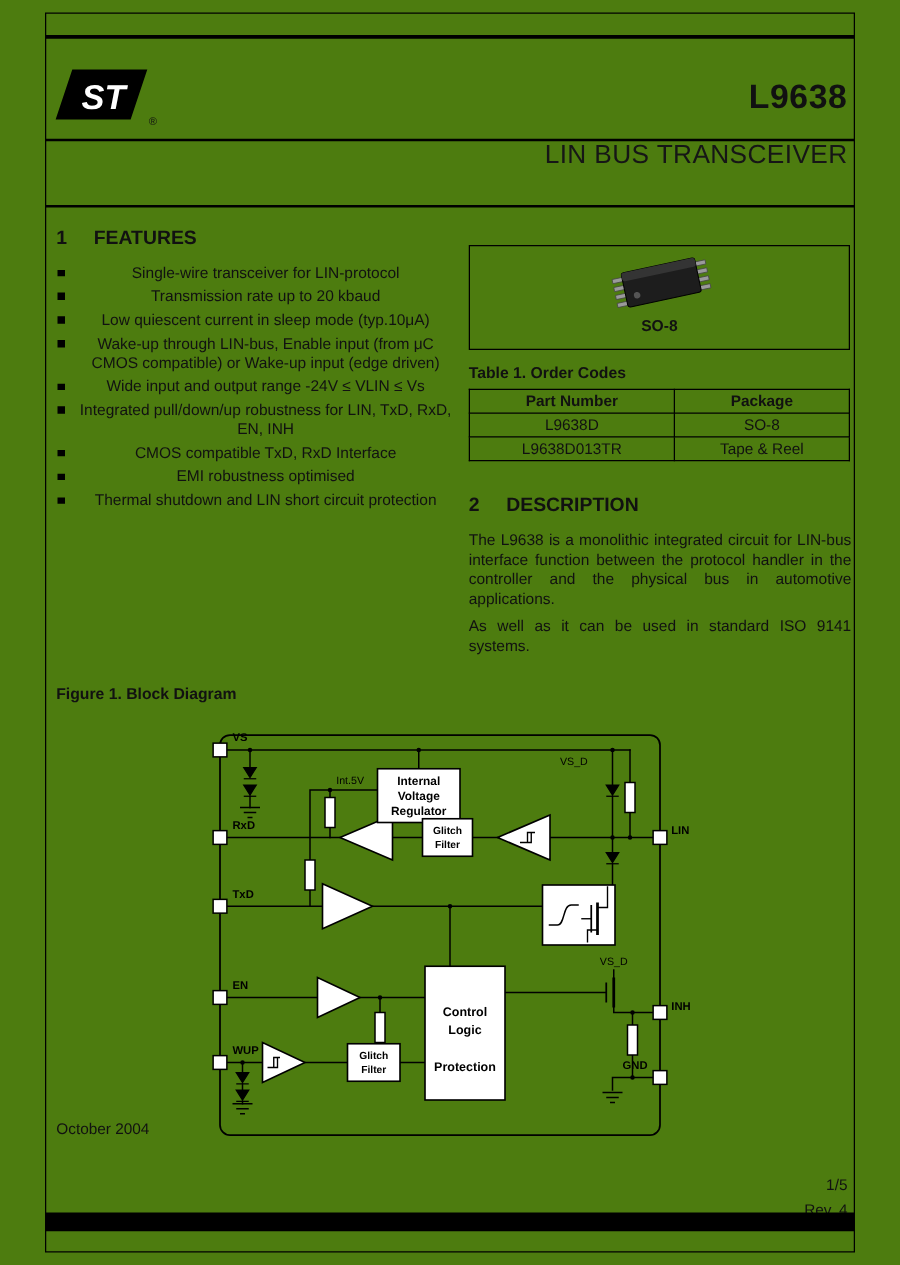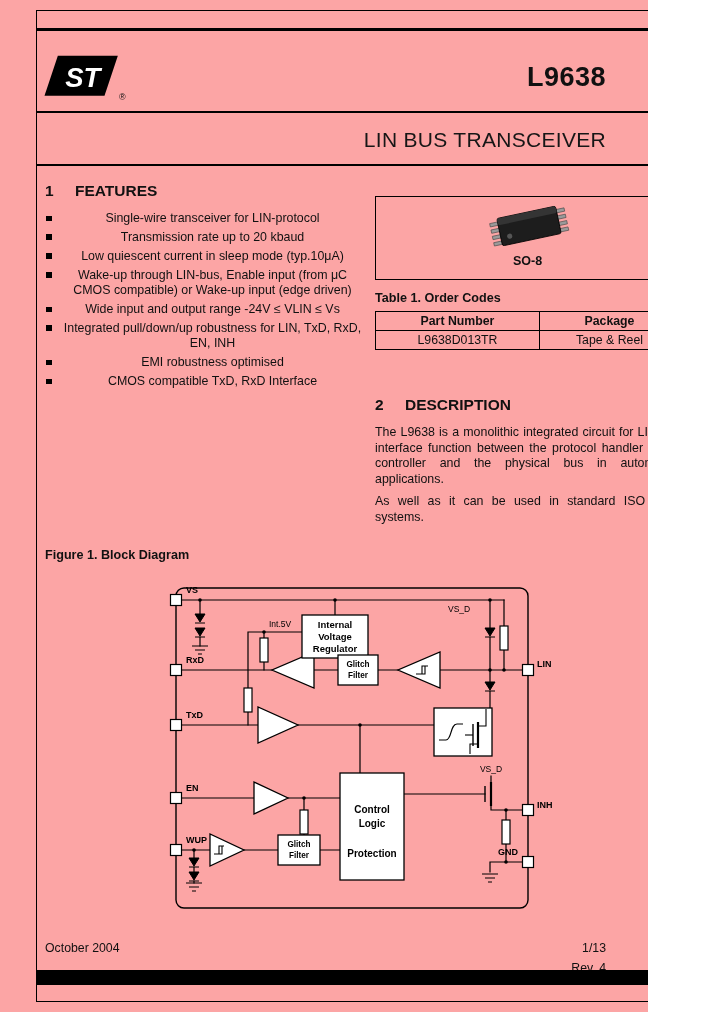--- a/index.html
+++ b/index.html
@@ -1,29 +1,29 @@
 <!DOCTYPE html>
 <html><head>
 <meta charset="utf-8">
 <style>
   * { box-sizing: border-box; margin: 0; padding: 0; }
   html, body { background: #ffffff; }
   body { font-family: "Liberation Sans", sans-serif; color: #111; }
-  .page { position: relative; width: 648px; height: 1012px; background: #fca5a5; overflow: hidden; }
+  .page { position: relative; width: 720px; height: 1012px; background: #4d7c0f; overflow: hidden; }
 
   .frame { position: absolute; left: 36px; top: 10px; width: 648px; height: 992px; border: 1px solid #000; }
   .rule { position: absolute; left: 36px; width: 648px; background: #000; }
   .rule-top { top: 28px; height: 3px; }
   .rule-mid1 { top: 111px; height: 2px; }
   .rule-mid2 { top: 164px; height: 2px; }
 
   .st-logo { position: absolute; left: 44px; top: 54px; width: 76px; height: 50px; }
   .registered { position: absolute; left: 119px; top: 92px; font-size: 9px; }
   .part-number { position: absolute; right: 42px; top: 62px; font-size: 27px; font-weight: bold; letter-spacing: .5px; }
-  .subtitle { position: absolute; right: 42px; top: 128px; font-size: 21px; letter-spacing: .3px; color: #161616; }
+  .subtitle { position: absolute; right: 42px; top: 112px; font-size: 21px; letter-spacing: .3px; color: #161616; }
 
   .features { position: absolute; left: 45px; top: 182px; width: 320px; }
   .section-heading { display: flex; font-size: 15.5px; font-weight: bold; margin-bottom: 11px; }
   .sec-num { width: 30px; flex: 0 0 30px; }
   .features-list { list-style: none; width: 318px; font-size: 12.4px; line-height: 15.4px; }
   .features-list li { position: relative; padding-left: 17px; margin-bottom: 3.5px; text-align: center; }
   .features-list li::before { content: ""; position: absolute; left: 1px; top: 4.5px; width: 5.5px; height: 5.5px; background: #000; }
 
   .package-box { position: absolute; left: 375px; top: 196px; width: 305px; height: 84px; border: 1px solid #000; }
   .chip-svg { position: absolute; left: 88px; top: 5px; width: 130px; height: 48px; }
@@ -34,21 +34,21 @@
   .order-table th, .order-table td { border: 1px solid #000; text-align: center; padding: 2px 4px; }
   .order-table th { font-weight: bold; }
 
   .description { position: absolute; left: 375px; top: 396px; width: 306px; }
   .description p { font-size: 12.4px; line-height: 15.6px; text-align: justify; margin-bottom: 7px; }
 
   .figure-caption { position: absolute; left: 45px; top: 548px; font-size: 12.6px; font-weight: bold; }
   .diagram { position: absolute; left: 36px; top: 570px; width: 648px; height: 360px; }
   .diagram text { font-family: "Liberation Sans", sans-serif; }
 
-  .footer-date { position: absolute; left: 45px; top: 941px; font-size: 12.3px; }
+  .footer-date { position: absolute; left: 45px; top: 896px; font-size: 12.3px; }
   .footer-rev  { position: absolute; right: 42px; top: 925px; font-size: 12.3px; text-align: right; margin-top: 36px; }
   .footer-page { position: absolute; right: 42px; top: 941px; font-size: 12.3px; text-align: right; }
   .footer-bar  { position: absolute; left: 36px; top: 970px; width: 648px; height: 15px; background: #000; }
 </style>
 </head>
 <body>
 
 <div class="page">
 
   <div class="frame"></div>
@@ -69,22 +69,23 @@
       <span class="sec-num">1</span>
       <span>FEATURES</span>
     </div>
     <ul class="features-list">
       <li>Single-wire transceiver for LIN-protocol</li>
       <li>Transmission rate up to 20 kbaud</li>
       <li>Low quiescent current in sleep mode (typ.10μA)</li>
       <li>Wake-up through LIN-bus, Enable input (from μC CMOS compatible) or Wake-up input (edge driven)</li>
       <li>Wide input and output range -24V ≤ VLIN ≤ Vs</li>
       <li>Integrated pull/down/up robustness for LIN, TxD, RxD, EN, INH</li>
+      <li>CMOS compatible TxD, RxD Interface</li>
       <li>EMI robustness optimised</li>
-      <li>CMOS compatible TxD, RxD Interface</li>
+      <li>Thermal shutdown and LIN short circuit protection</li>
     </ul>
   </div>
 
   <div class="package-box">
     <svg class="chip-svg" viewBox="0 0 130 48">
       <g transform="translate(65,24) rotate(-12)">
         <g fill="#9a9a9a" stroke="#444" stroke-width="0.6">
           <rect x="-38" y="-10.5" width="9" height="3.4"></rect>
           <rect x="-38" y="-4" width="9" height="3.4"></rect>
           <rect x="-38" y="2.5" width="9" height="3.4"></rect>
@@ -105,20 +106,24 @@
   <div class="table-title">Table 1. Order Codes</div>
   <table class="order-table">
     <thead>
       <tr>
         <th>Part Number</th>
         <th>Package</th>
       </tr>
     </thead>
     <tbody>
       <tr>
+        <td>L9638D</td>
+        <td>SO-8</td>
+      </tr>
+      <tr>
         <td>L9638D013TR</td>
         <td>Tape &amp; Reel</td>
       </tr>
     </tbody>
   </table>
 
   <div class="description">
     <div class="section-heading">
       <span class="sec-num">2</span>
       <span>DESCRIPTION</span>
@@ -264,16 +269,16 @@
     </g>
     <g fill="#000" font-size="10" font-weight="bold" text-anchor="middle">
       <text x="336" y="243">Control</text>
       <text x="336" y="257">Logic</text>
       <text x="336" y="287">Protection</text>
     </g>
   </svg>
 
   <div class="footer-date">October 2004</div>
   <div class="footer-rev">Rev. 4</div>
-  <div class="footer-page">1/13</div>
+  <div class="footer-page">1/5</div>
   <div class="footer-bar"></div>
 
 </div>
 
 </body></html>

